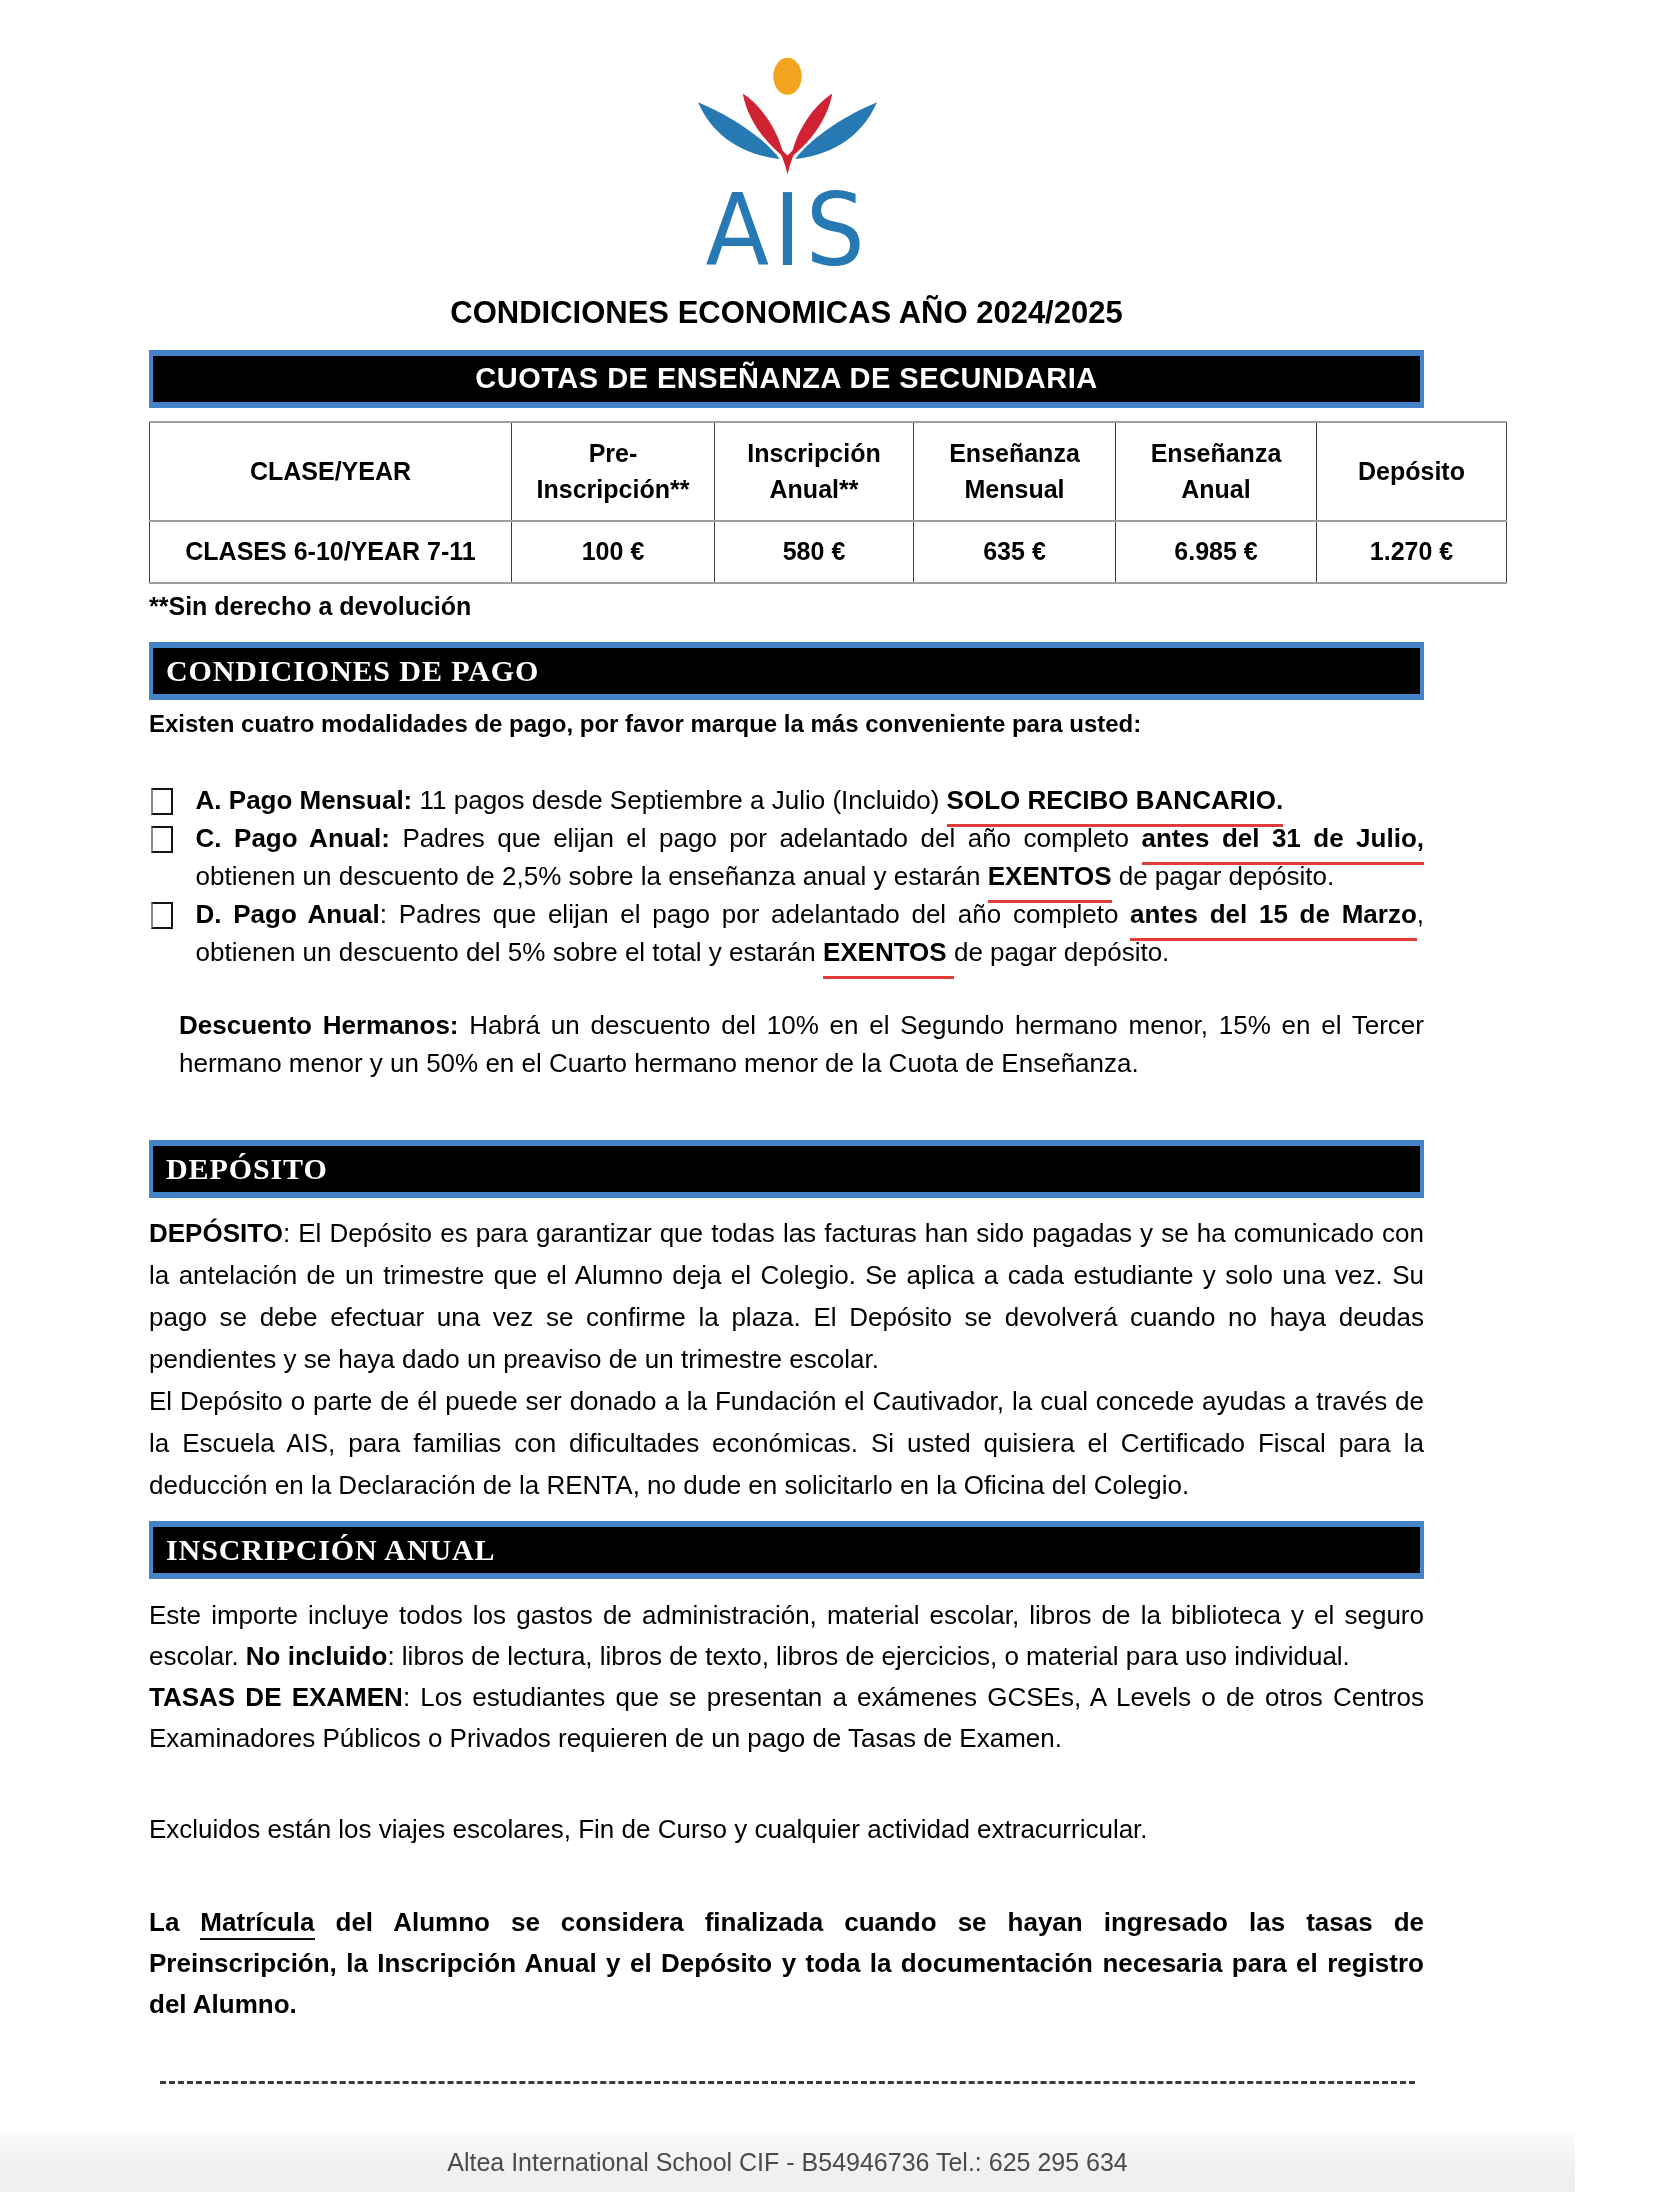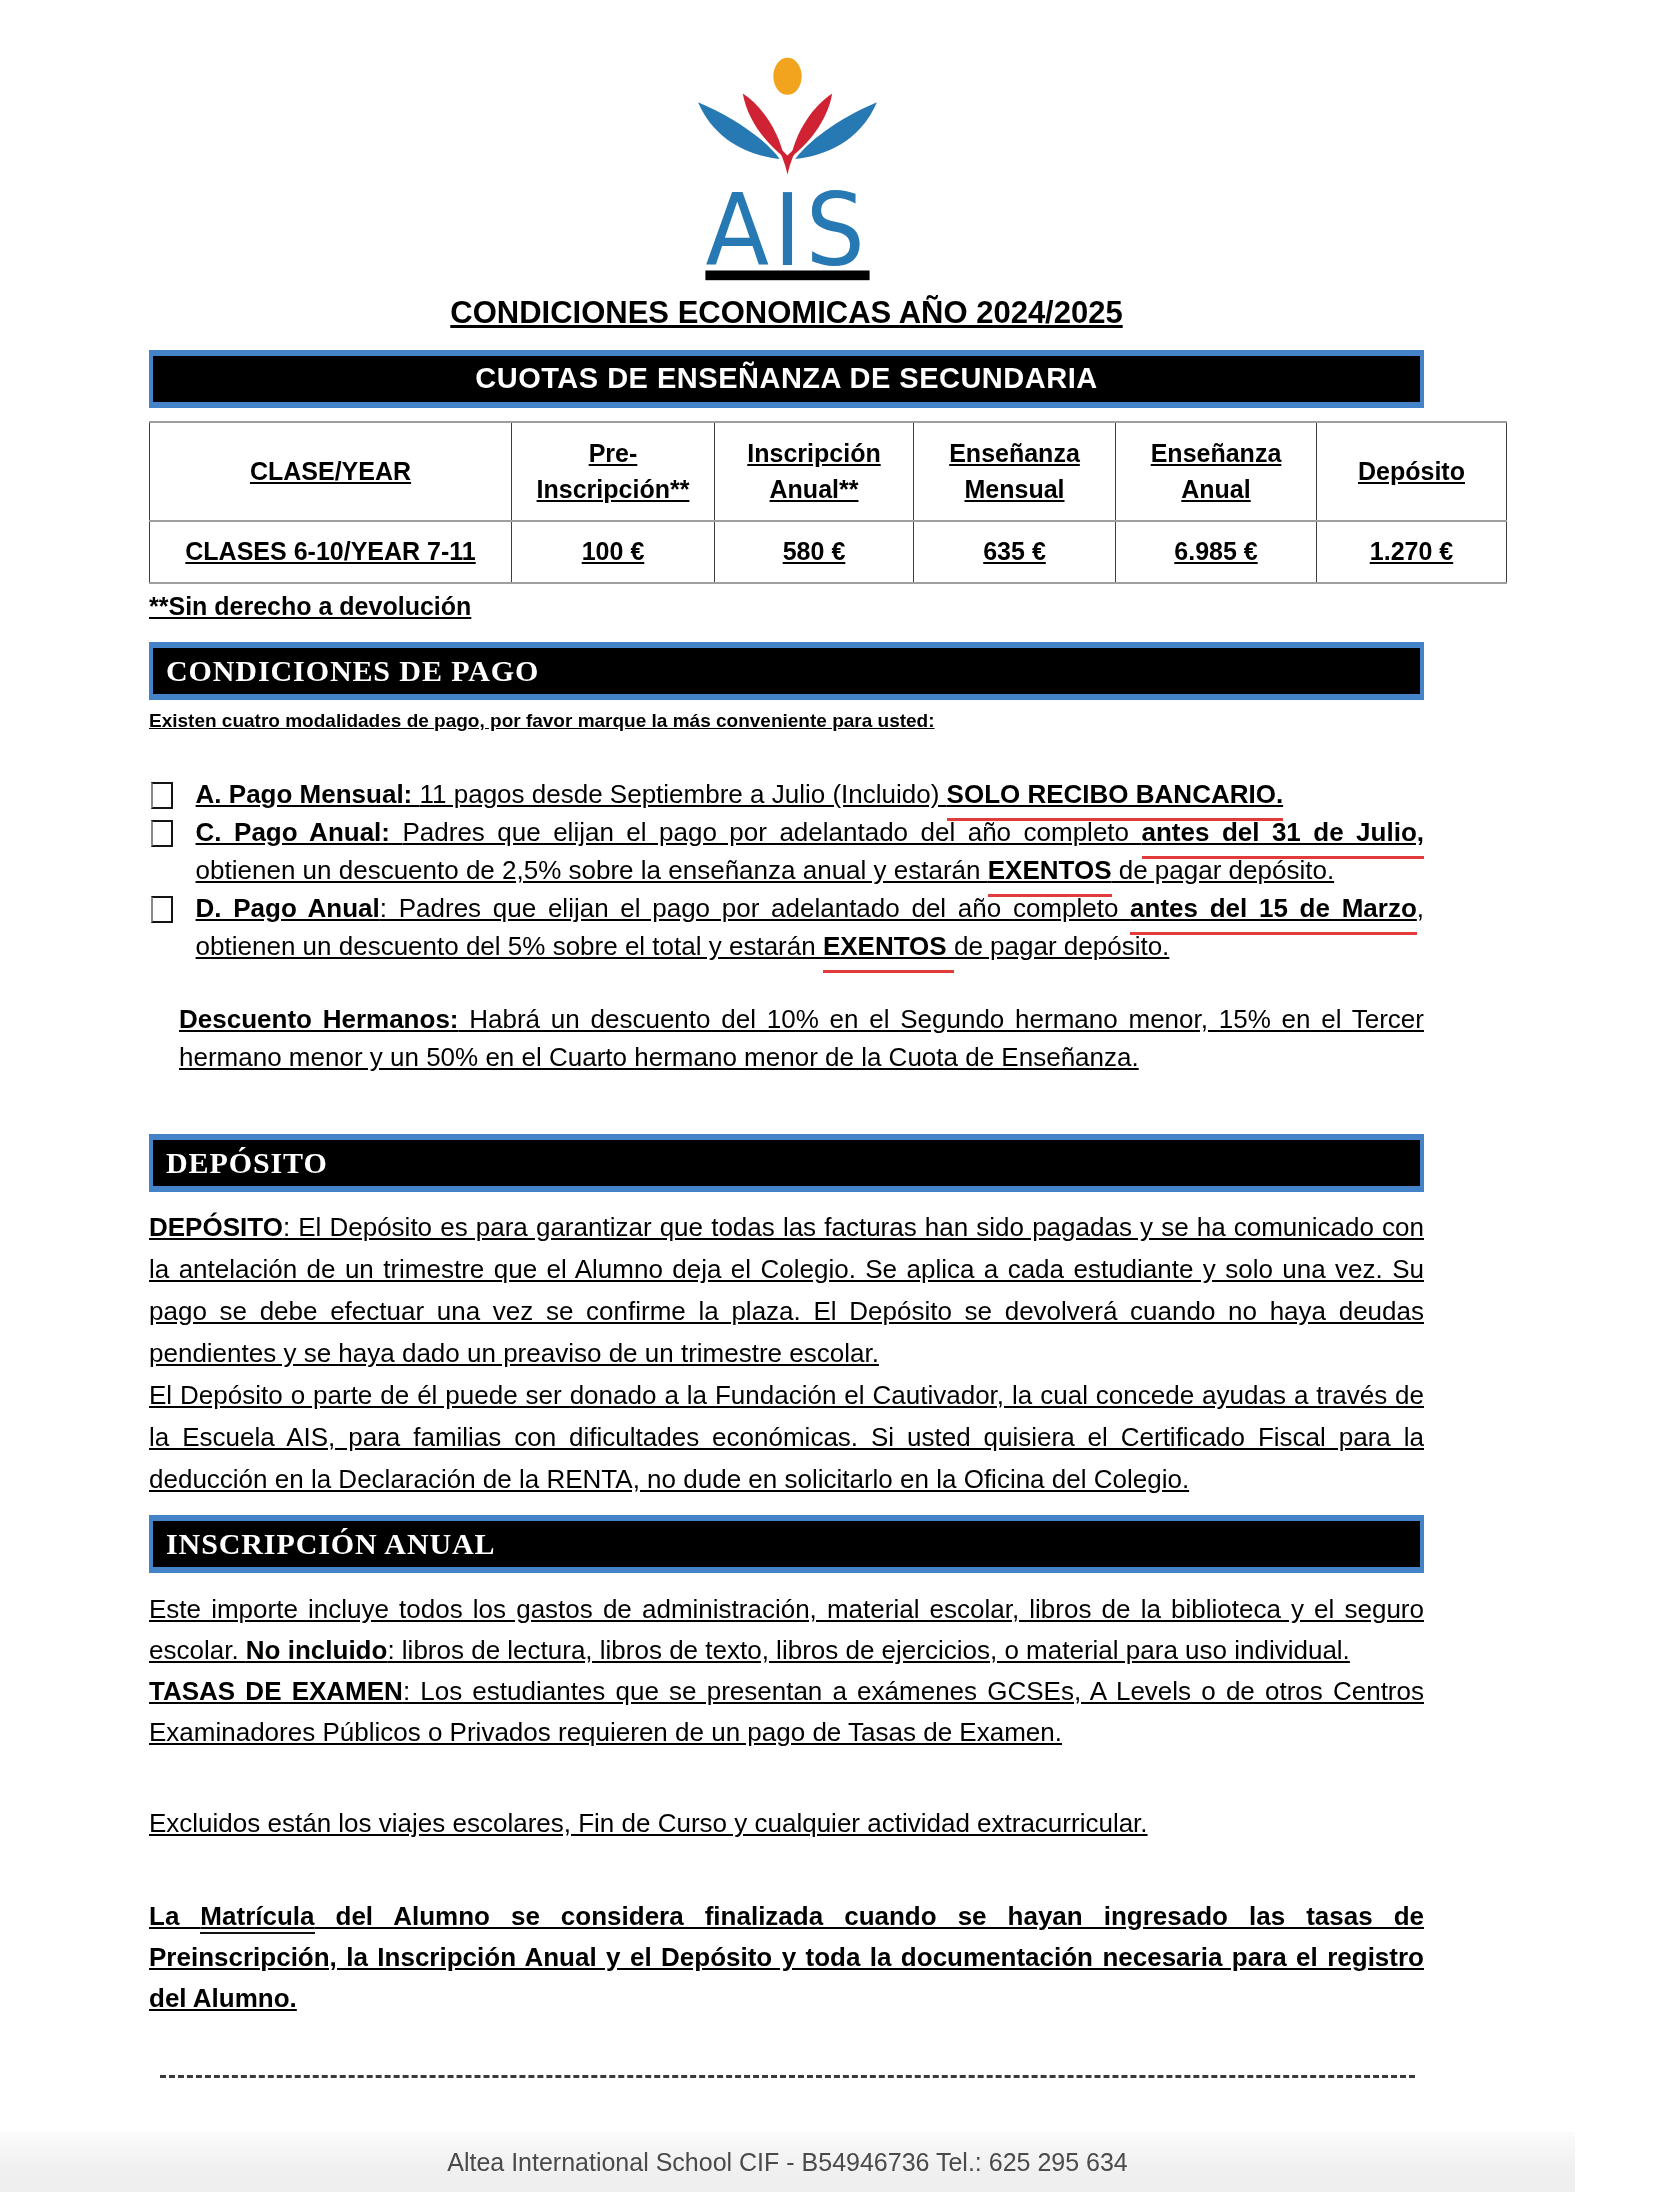--- a/index.html
+++ b/index.html
@@ -3,21 +3,20 @@
 <meta charset="utf-8">
 <style>
   html,body{margin:0;padding:0;background:#ffffff;}
   .page{
     position:relative;
     width:1575px;height:2204px;
     background:#ffffff;
     font-family:"Liberation Sans", sans-serif;
     color:#000;
     overflow:hidden;
-    text-decoration:underline;
   }
   .content{margin:0 151px 0 149px;}
 
   
   .logo-block{padding-top:54px;text-align:center;}
   .logo-svg{display:block;margin:0 auto;width:201px;height:129px;}
   .logo-text{
     font-size:93px;line-height:0.95;font-weight:400;
     color:#2779b4;letter-spacing:4.7px;
     transform:scaleY(1.08);transform-origin:top center;
@@ -58,21 +57,21 @@
     border-left:1.9px solid #3d3d3d;border-right:1.9px solid #3d3d3d;
     border-top:2.8px solid #9e9e9e;border-bottom:2.8px solid #9e9e9e;
     vertical-align:middle;padding:0 5.6px;font-weight:bold;
   }
   table.fees thead tr{height:99px;}
   table.fees tbody tr{height:62px;}
   table.fees th{line-height:1.45;}
   .footnote{margin:8.4px 0 0;font-weight:bold;font-size:25px;}
 
   
-  .intro{margin:10.3px 0 0;font-weight:bold;font-size:19px;}
+  .intro{margin:10.3px 0 0;font-weight:bold;font-size:24px;}
   ul.options{list-style:none;margin:43px 0 0;padding:0;font-size:26px;line-height:38px;}
   li.option{display:flex;align-items:flex-start;}
   .opt-box{
     flex:0 0 auto;width:17.7px;height:23px;
     border:2.3px solid #141414;border-left-color:#8a8a8a;
     margin:6.5px 23px 0 1.9px;background:#fff;
   }
   .opt-text{flex:1;text-align:justify;}
   .seg-b{font-weight:bold;}
   .seg-r{font-weight:bold;border-bottom:3.3px solid #e23b3b;padding-bottom:9px;}

